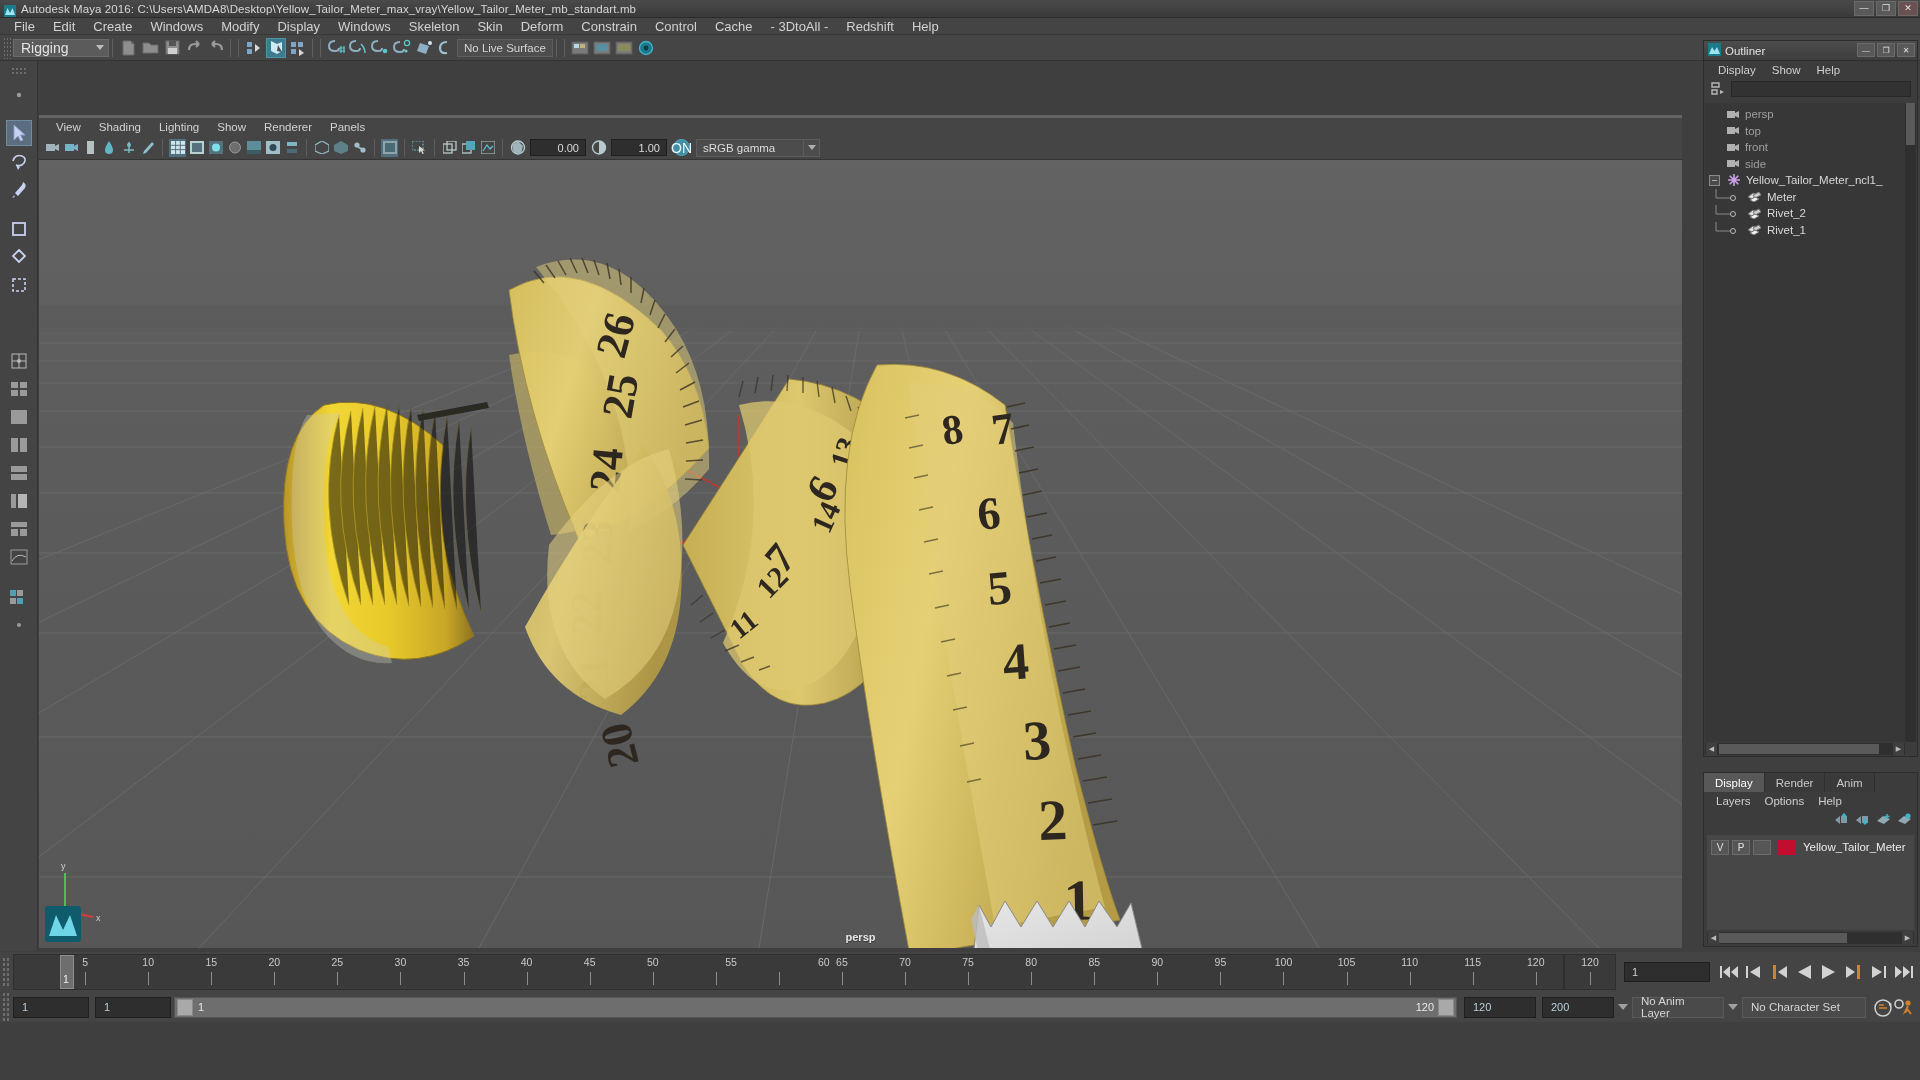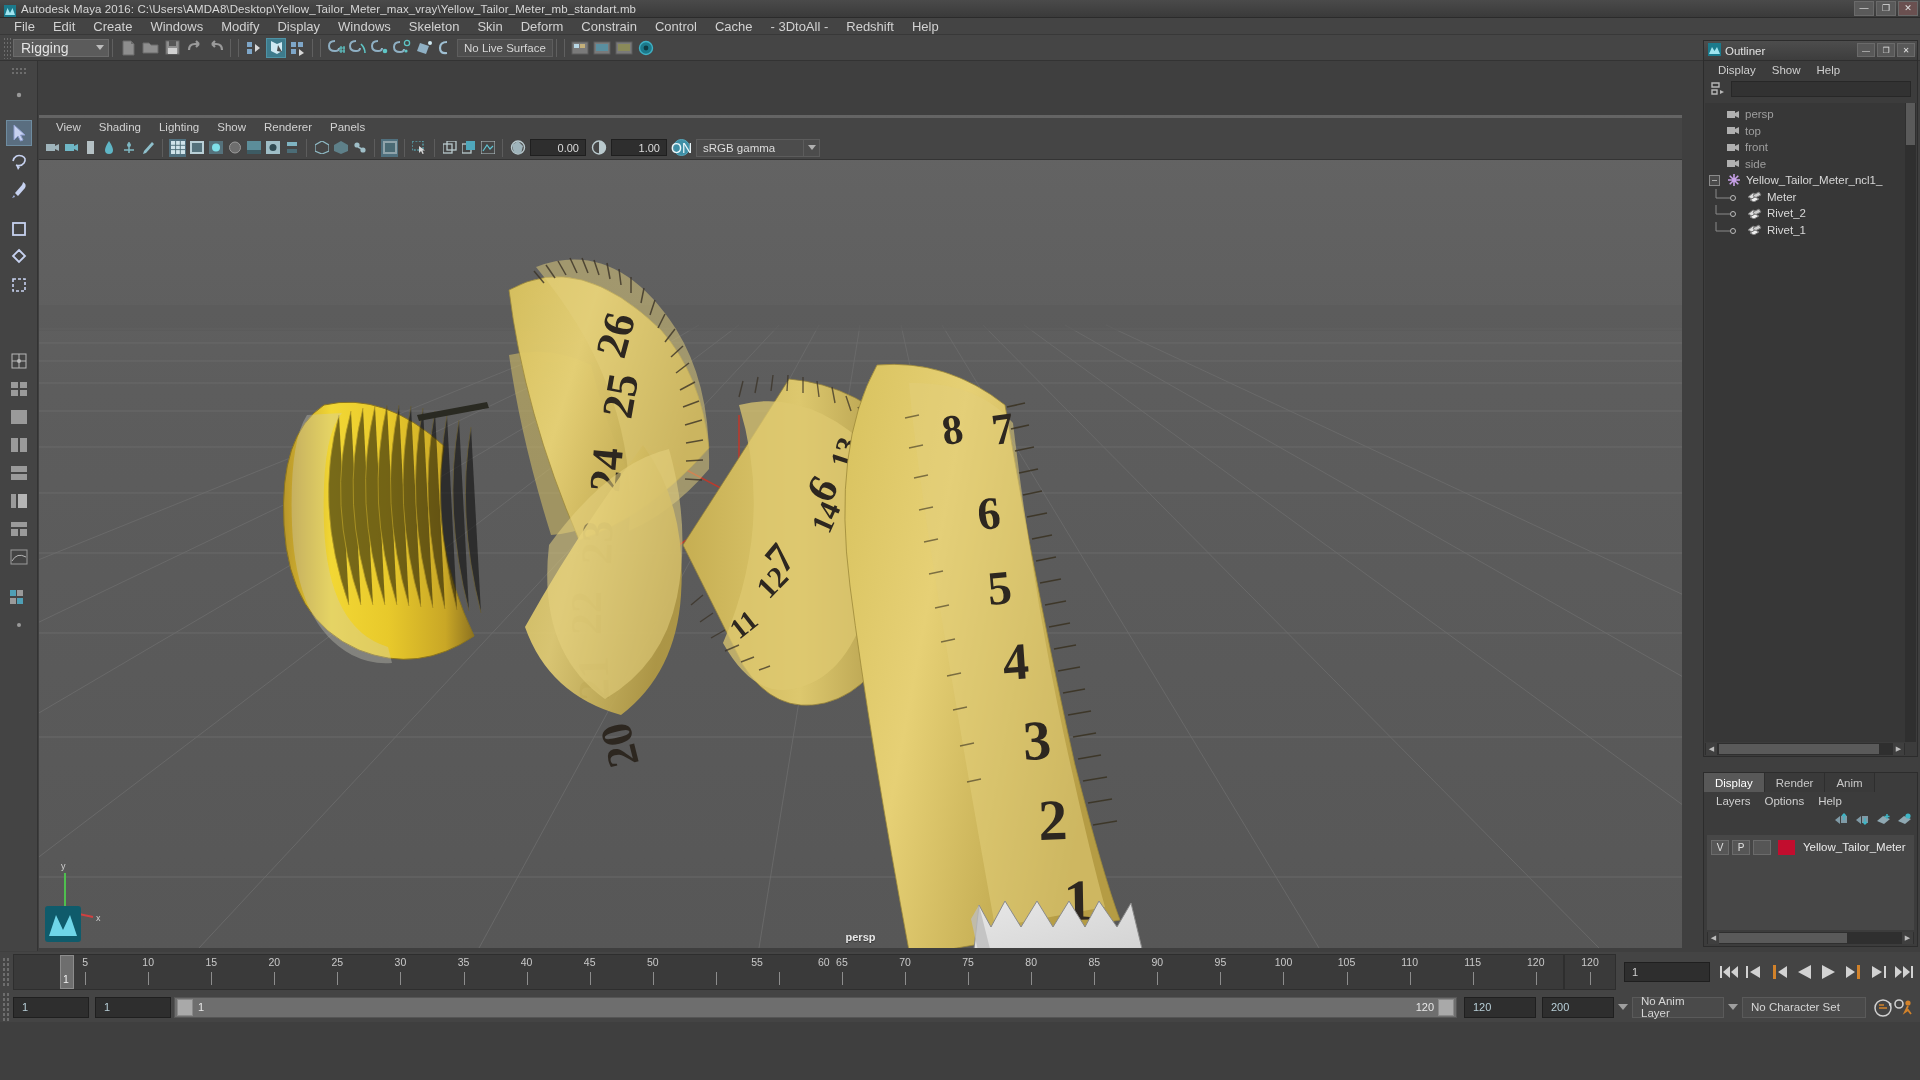--- a/index.html
+++ b/index.html
@@ -1133,21 +1133,21 @@
         <div class="tl-num" style="left: 386.443px;">30</div>
         <div class="tl-tick" style="left: 449.516px;"></div>
         <div class="tl-num" style="left: 449.516px;">35</div>
         <div class="tl-tick" style="left: 512.59px;"></div>
         <div class="tl-num" style="left: 512.59px;">40</div>
         <div class="tl-tick" style="left: 575.664px;"></div>
         <div class="tl-num" style="left: 575.664px;">45</div>
         <div class="tl-tick" style="left: 638.738px;"></div>
         <div class="tl-num" style="left: 638.738px;">50</div>
         <div class="tl-tick" style="left: 701.811px;"></div>
-        <div class="tl-num" style="left: 729px; padding-left: 28px;">55</div>
+        <div class="tl-num" style="left: 703px; padding-left: 28px;">55</div>
         <div class="tl-tick" style="left: 764.885px;"></div>
         <div class="tl-num" style="left: 764.885px; margin-left: 45px;">60</div>
         <div class="tl-tick" style="left: 827.959px;"></div>
         <div class="tl-num" style="left: 827.959px;">65</div>
         <div class="tl-tick" style="left: 891.033px;"></div>
         <div class="tl-num" style="left: 891.033px;">70</div>
         <div class="tl-tick" style="left: 954.107px;"></div>
         <div class="tl-num" style="left: 954.107px;">75</div>
         <div class="tl-tick" style="left: 1017.18px;"></div>
         <div class="tl-num" style="left: 1017.18px;">80</div>

